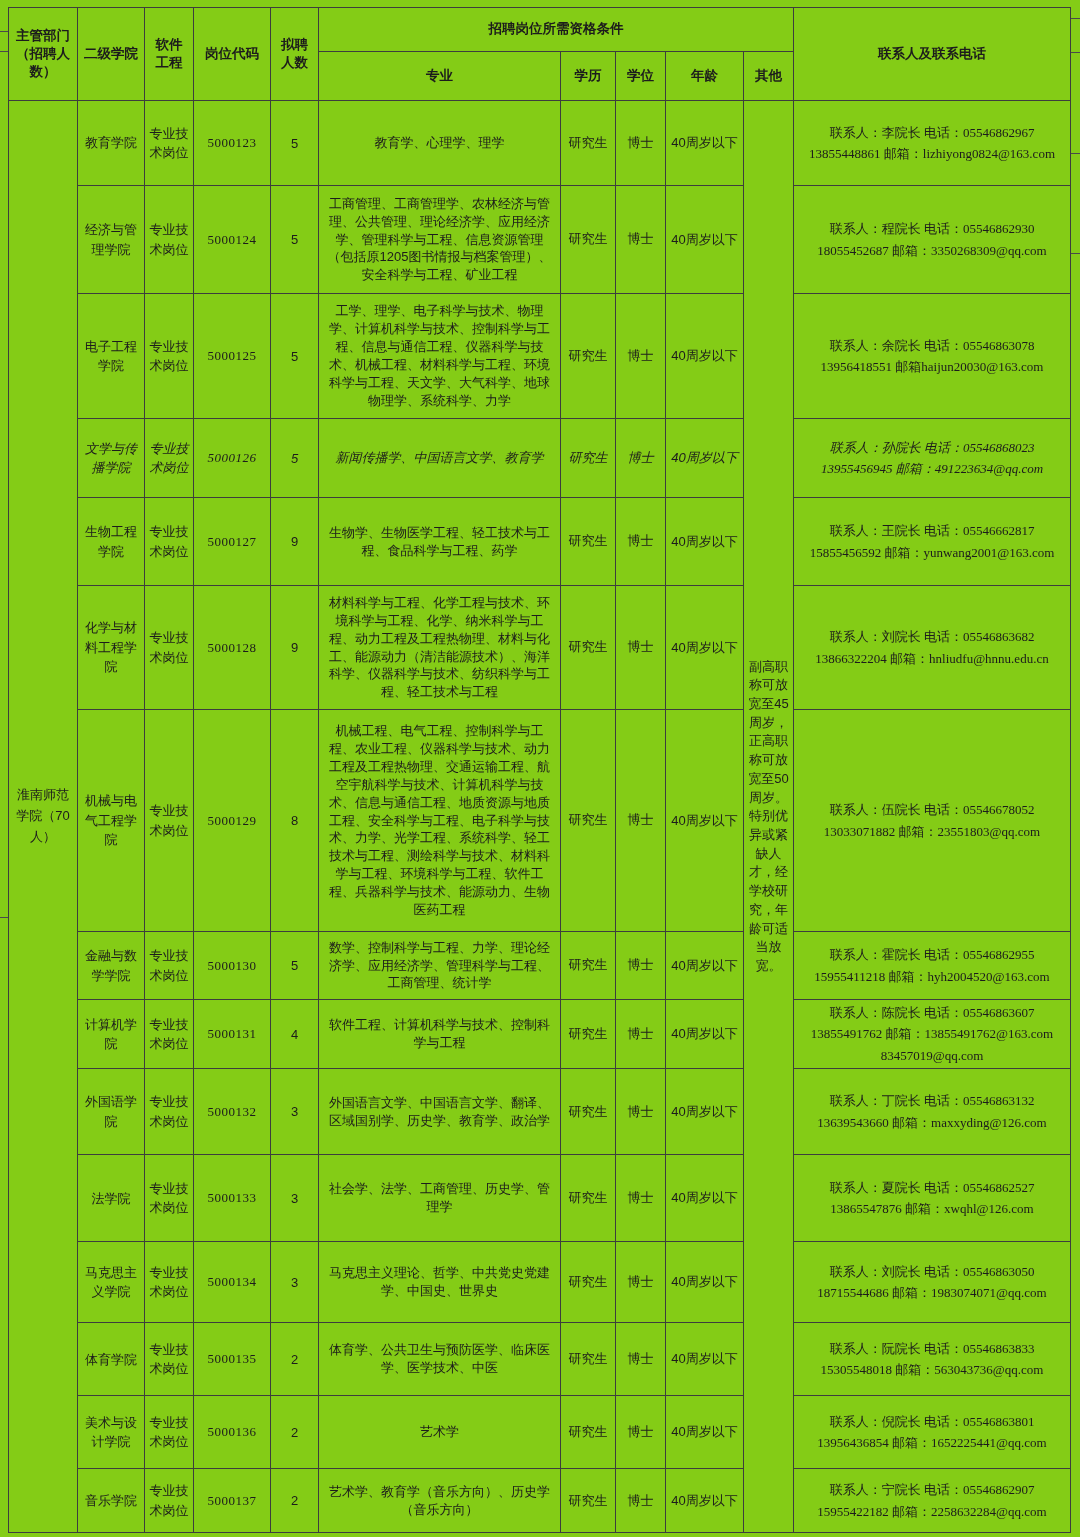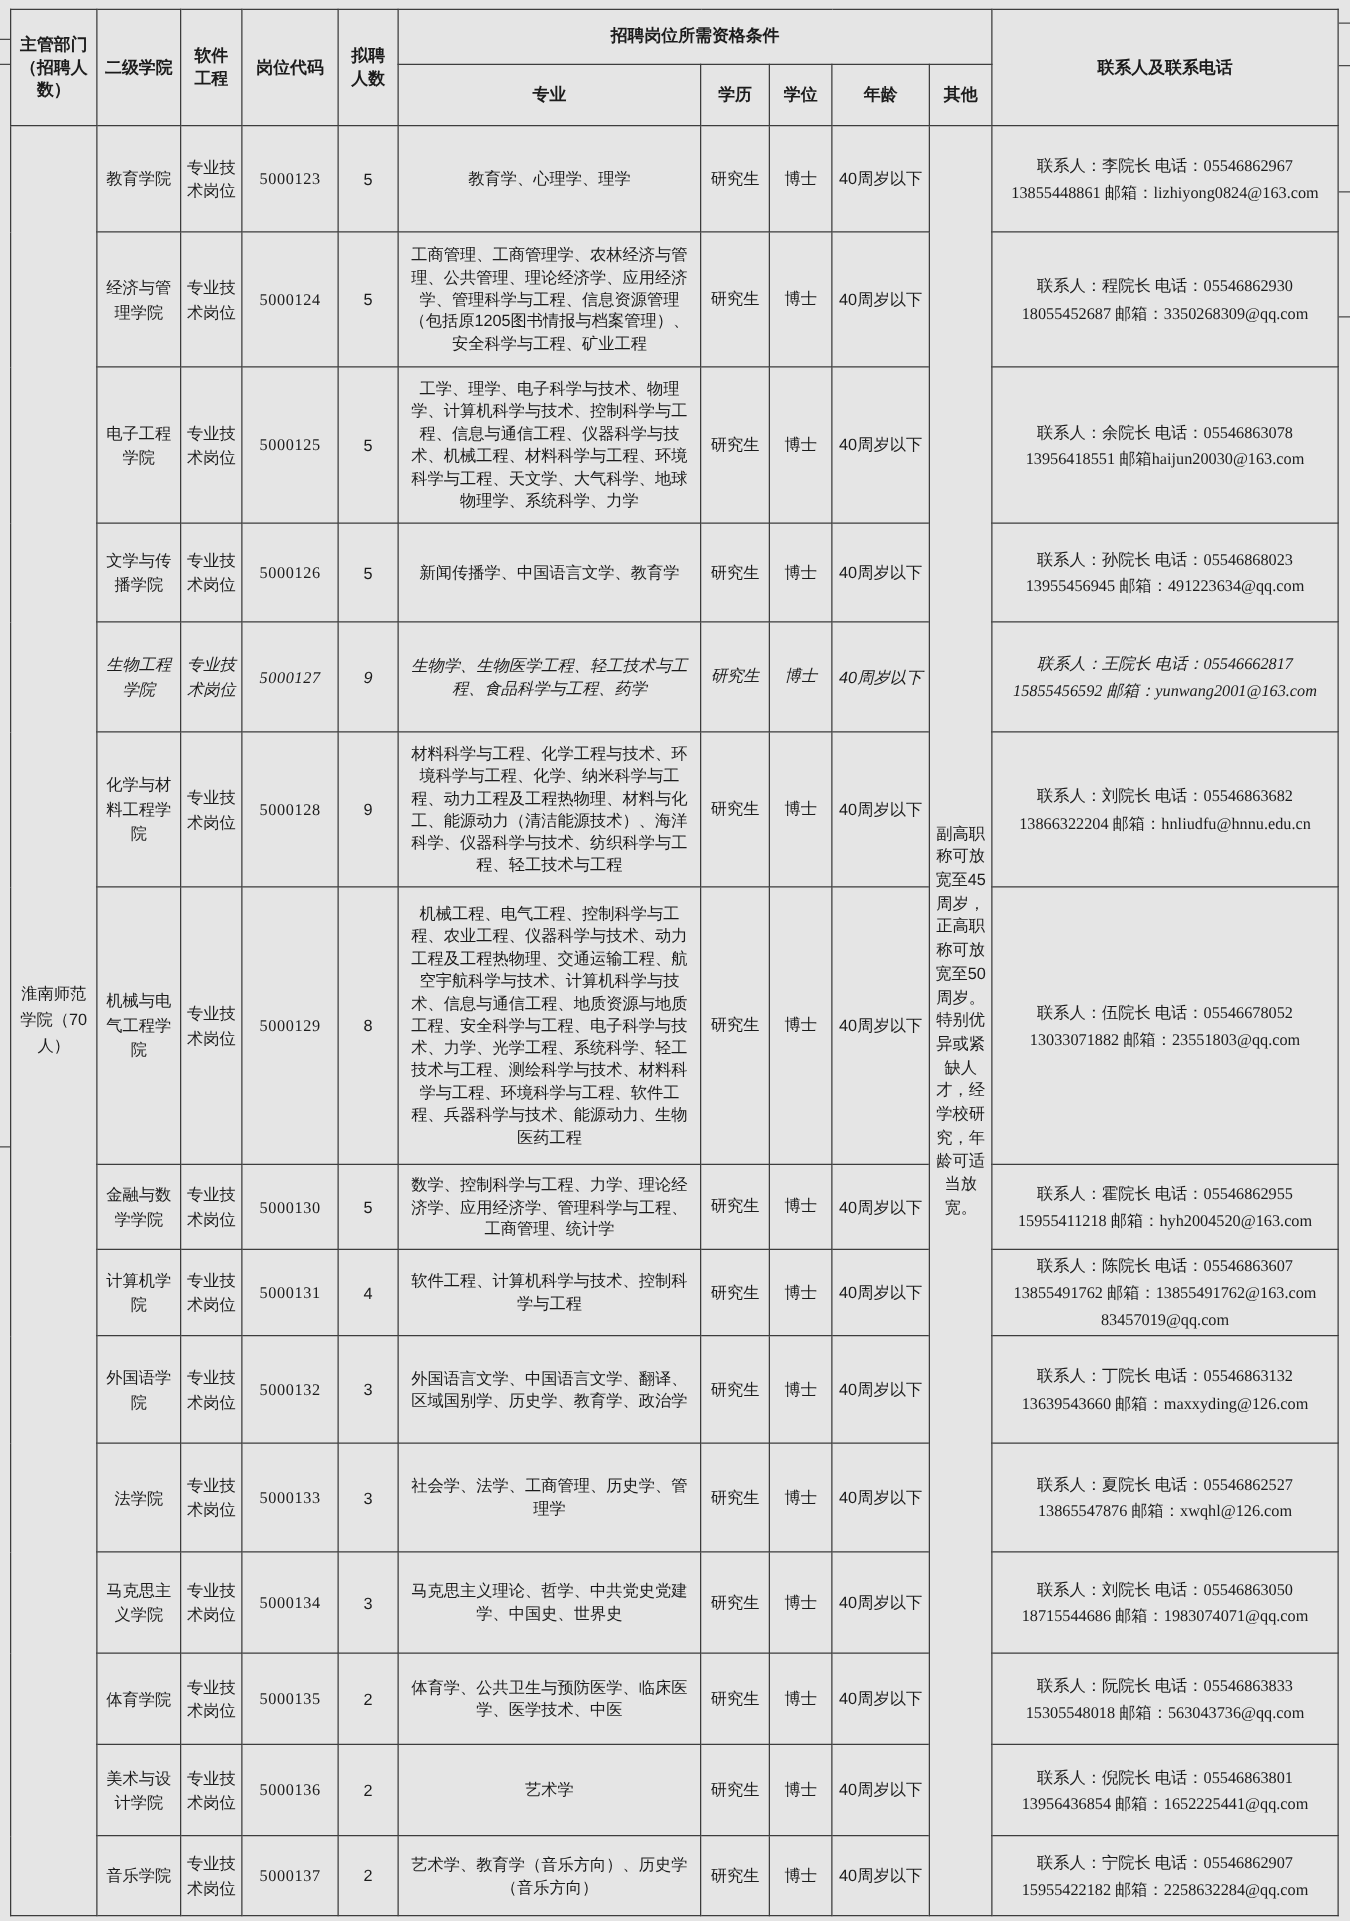--- a/index.html
+++ b/index.html
@@ -6,21 +6,21 @@
     margin: 0;
     padding: 0;
     background: #ffffff;
     font-family: "Liberation Sans", sans-serif;
     color: #1c1c1c;
   }
   #page {
     position: relative;
     width: 1080px;
     height: 1537px;
-    background: #e5e5e5;
+    background: #84cc16;
     overflow: hidden;
   }
   table.recruit {
     position: absolute;
     left: 8px;
     top: 7px;
     width: 1062px;
     border-collapse: collapse;
     table-layout: fixed;
   }
@@ -161,32 +161,32 @@
           <td class="c-college">电子工程学院</td>
           <td class="c-pos">专业技术岗位</td>
           <td class="c-code">5000125</td>
           <td class="c-count">5</td>
           <td class="c-major">工学、理学、电子科学与技术、物理学、计算机科学与技术、控制科学与工程、信息与通信工程、仪器科学与技术、机械工程、材料科学与工程、环境科学与工程、天文学、大气科学、地球物理学、系统科学、力学</td>
           <td class="c-edu">研究生</td>
           <td class="c-deg">博士</td>
           <td class="c-age">40周岁以下</td>
           <td class="c-contact">联系人：余院长 电话：05546863078 13956418551 邮箱haijun20030@163.com</td>
         </tr>
-        <tr style="height: 79px;">
+        <tr style="height: 79px; font-style: italic;">
           <td class="c-college">文学与传播学院</td>
           <td class="c-pos">专业技术岗位</td>
           <td class="c-code">5000126</td>
           <td class="c-count">5</td>
           <td class="c-major">新闻传播学、中国语言文学、教育学</td>
           <td class="c-edu">研究生</td>
           <td class="c-deg">博士</td>
           <td class="c-age">40周岁以下</td>
           <td class="c-contact">联系人：孙院长 电话：05546868023 13955456945 邮箱：491223634@qq.com</td>
         </tr>
-        <tr style="height: 88px; font-style: italic;">
+        <tr style="height: 88px;">
           <td class="c-college">生物工程学院</td>
           <td class="c-pos">专业技术岗位</td>
           <td class="c-code">5000127</td>
           <td class="c-count">9</td>
           <td class="c-major">生物学、生物医学工程、轻工技术与工程、食品科学与工程、药学</td>
           <td class="c-edu">研究生</td>
           <td class="c-deg">博士</td>
           <td class="c-age">40周岁以下</td>
           <td class="c-contact">联系人：王院长 电话：05546662817 15855456592 邮箱：yunwang2001@163.com</td>
         </tr>

